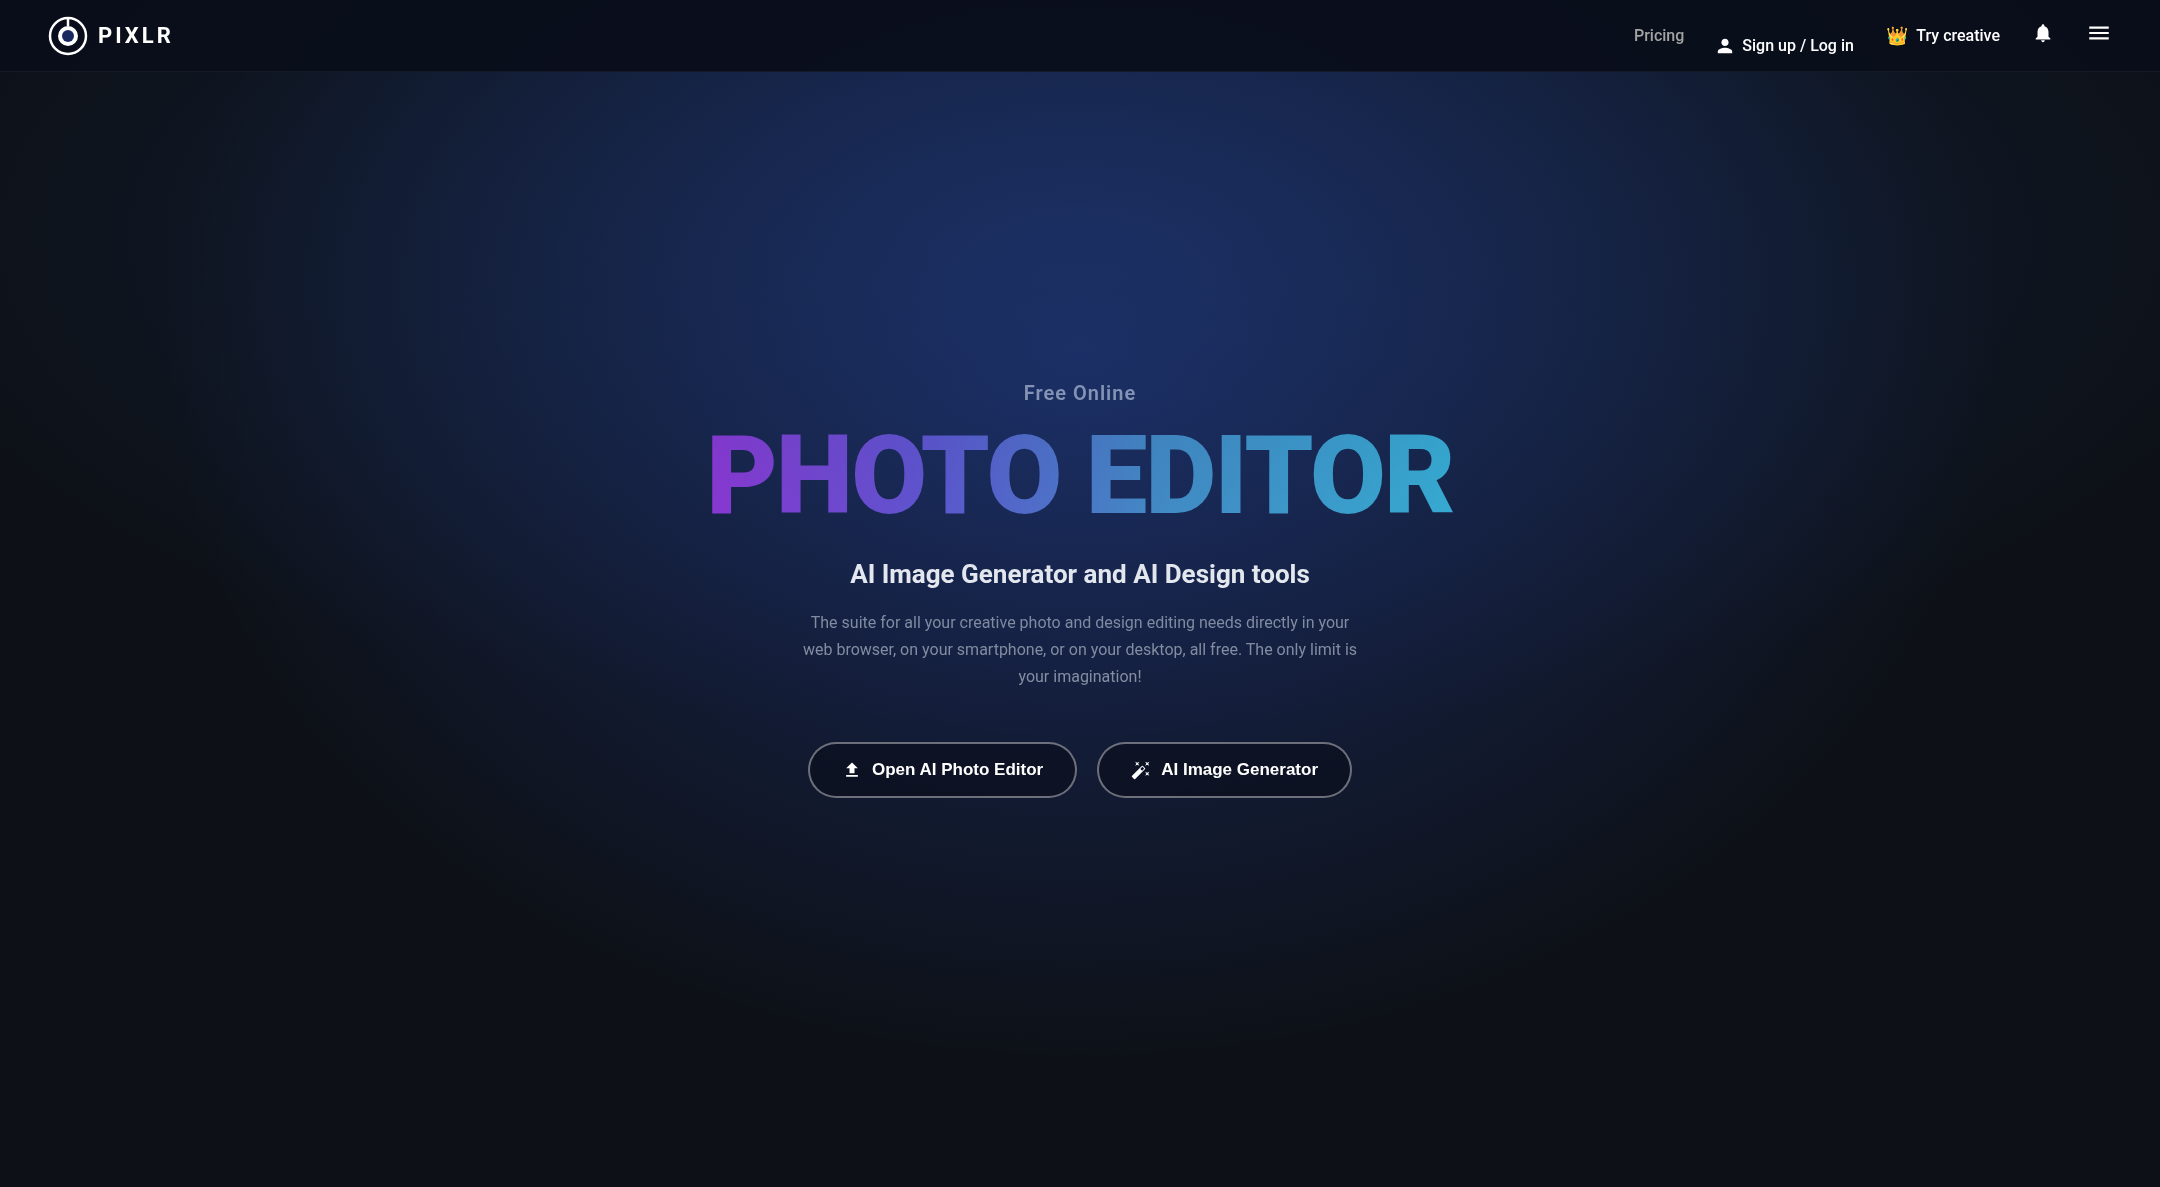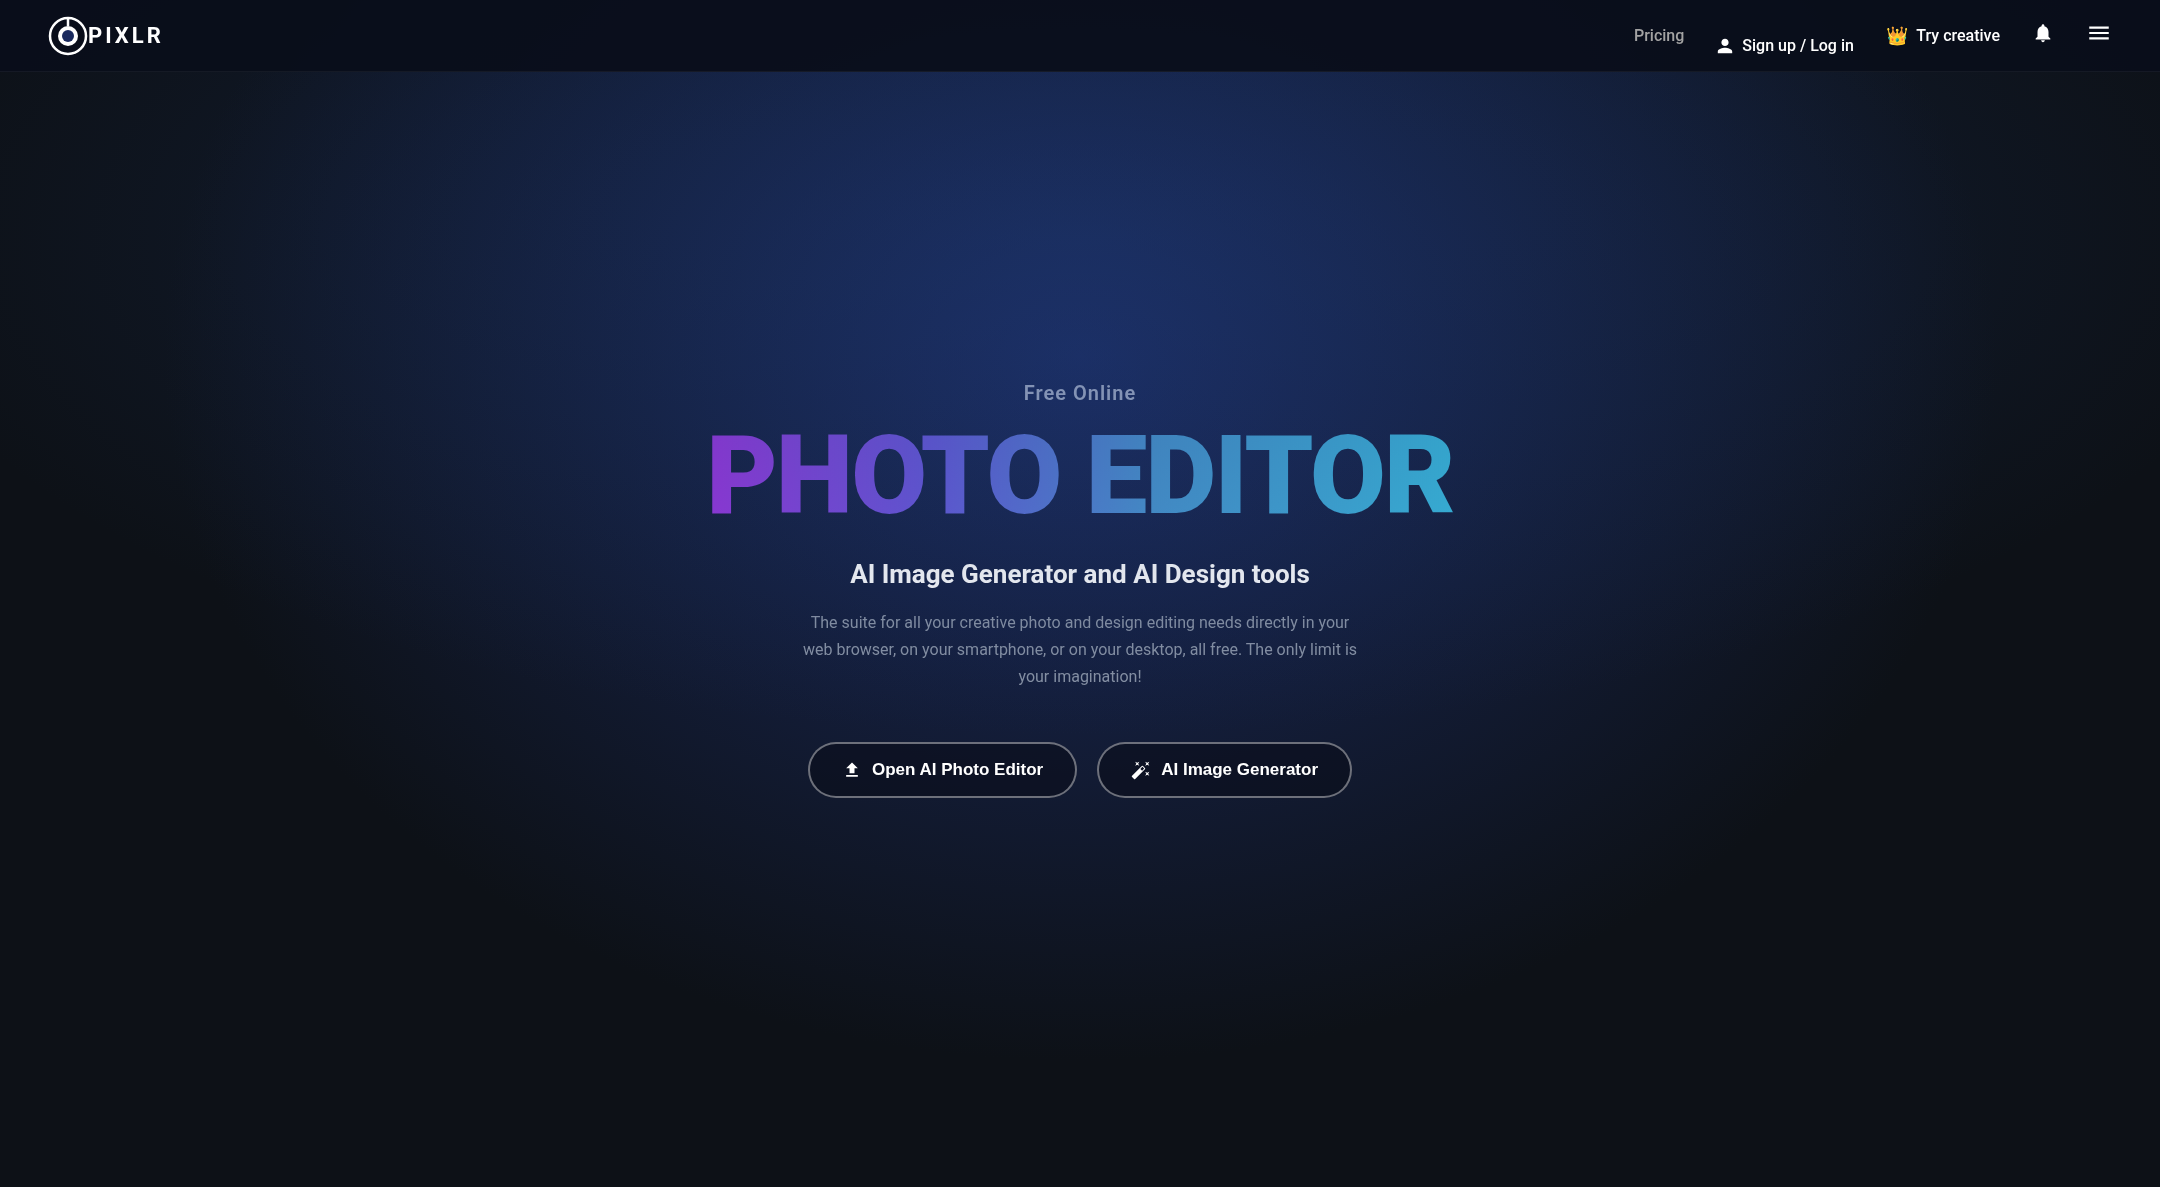--- a/index.html
+++ b/index.html
@@ -27,20 +27,21 @@
       justify-content: space-between;
       padding: 0 48px;
       background: rgba(10, 14, 26, 0.95);
       z-index: 100;
       border-bottom: 1px solid rgba(255,255,255,0.05);
     }
 
     .nav-logo {
       display: flex;
       align-items: center;
+      gap: 10px;
       text-decoration: none;
     }
 
     .logo-icon {
       width: 40px;
       height: 40px;
     }
 
     .logo-text {
       font-size: 22px;

